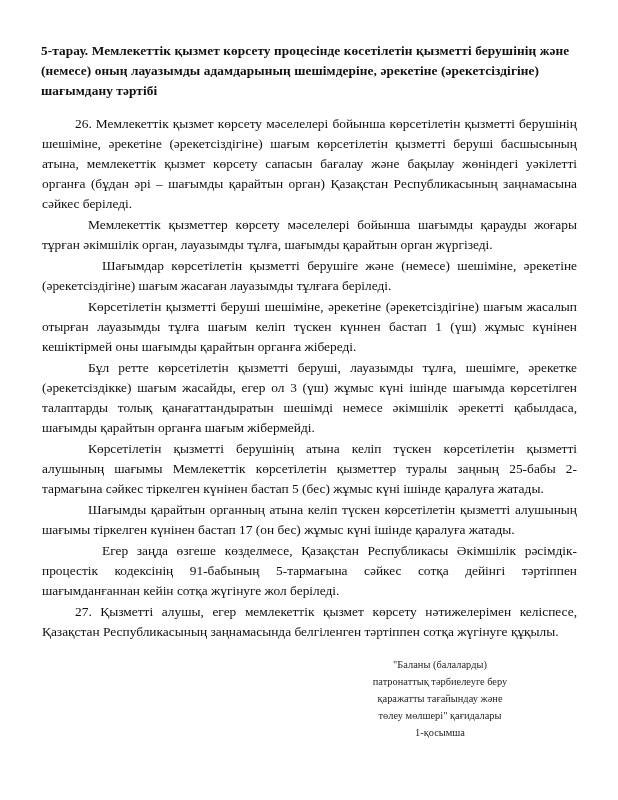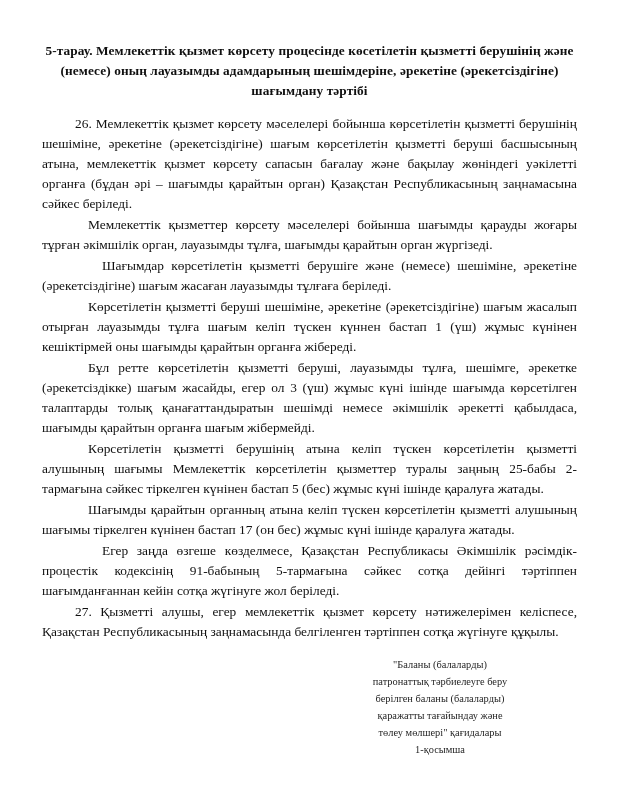--- a/index.html
+++ b/index.html
@@ -19,21 +19,21 @@
     width: 618px;
     height: 800px;
     box-sizing: border-box;
     padding: 41px 40px 0 41px;
     background: #ffffff;
   }
   .doc-heading {
     font-size: 13.3px;
     font-weight: bold;
     line-height: 1.52;
-    text-align: center;
+    text-align: left;
     margin: 0 0 12px 0;
     letter-spacing: 0.1px;
   }
   .body-par {
     font-size: 13.4px;
     line-height: 1.495;
     text-align: justify;
     text-justify: inter-word;
     margin: 1px;
     text-indent: 33px;
@@ -75,19 +75,18 @@
     <p class="body-par wide-indent">Бұл ретте көрсетілетін қызметті беруші, лауазымды тұлға, шешімге, әрекетке (әрекетсіздікке) шағым жасайды, егер ол 3 (үш) жұмыс күні ішінде шағымда көрсетілген талаптарды толық қанағаттандыратын шешімді немесе әкімшілік әрекетті қабылдаса, шағымды қарайтын органға шағым жібермейді.</p>
     <p class="body-par wide-indent">Көрсетілетін қызметті берушінің атына келіп түскен көрсетілетін қызметті алушының шағымы Мемлекеттік көрсетілетін қызметтер туралы заңның 25-бабы 2-тармағына сәйкес тіркелген күнінен бастап 5 (бес) жұмыс күні ішінде қаралуға жатады.</p>
     <p class="body-par wide-indent">Шағымды қарайтын органның атына келіп түскен көрсетілетін қызметті алушының шағымы тіркелген күнінен бастап 17 (он бес) жұмыс күні ішінде қаралуға жатады.</p>
     <p class="body-par extra-indent">Егер заңда өзгеше көзделмесе, Қазақстан Республикасы Әкімшілік рәсімдік-процестік кодексінің 91-бабының 5-тармағына сәйкес сотқа дейінгі тәртіппен шағымданғаннан кейін сотқа жүгінуге жол беріледі.</p>
     <p class="body-par">27. Қызметті алушы, егер мемлекеттік қызмет көрсету нәтижелерімен келіспесе, Қазақстан Республикасының заңнамасында белгіленген тәртіппен сотқа жүгінуге құқылы.</p>
   </div>
 
   <div class="signature-block">
     <span class="sig-line">"Баланы (балаларды)</span>
     <span class="sig-line">патронаттық тәрбиелеуге беру</span>
-    <span class="sig-line">берілген баланы (балаларды)</span>
     <span class="sig-line">қаражатты тағайындау және</span>
     <span class="sig-line">төлеу мөлшері" қағидалары</span>
     <span class="sig-line">1-қосымша</span>
   </div>
 
 </div>
 
 </body></html>

